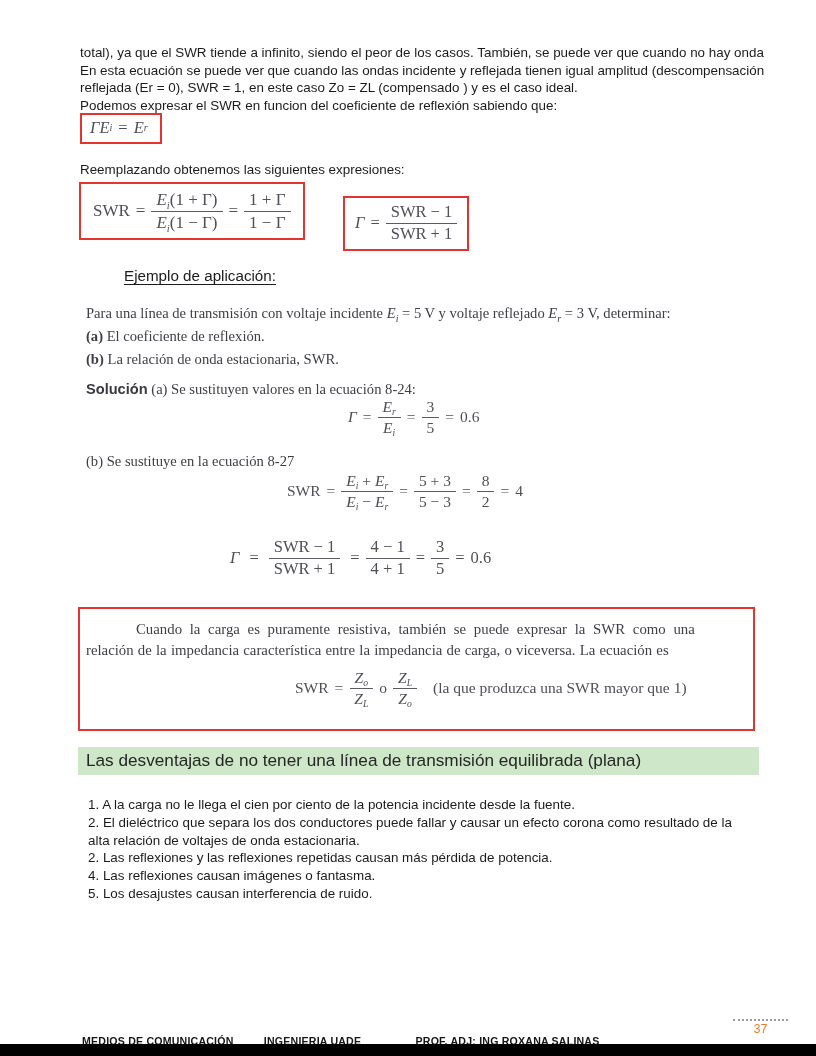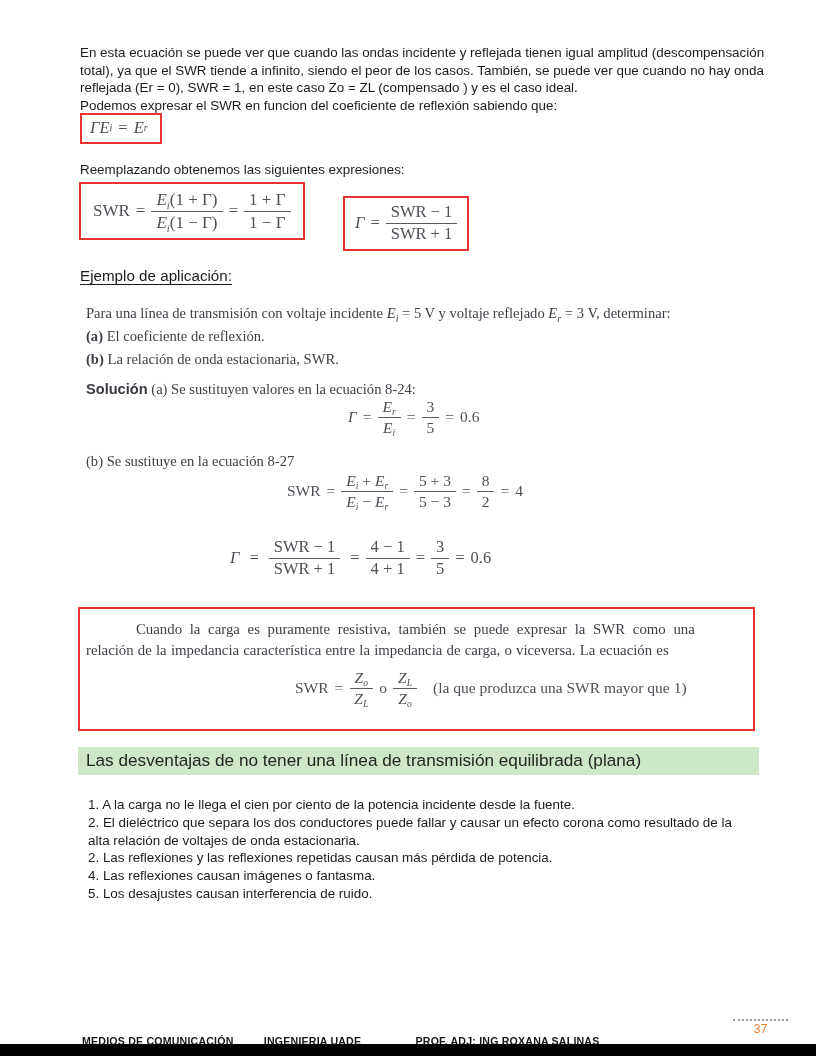--- a/index.html
+++ b/index.html
@@ -56,31 +56,31 @@
   .footer-text{
     font-size:10.6px; font-weight:bold; letter-spacing:0.2px; color:#151515;
     white-space:nowrap;
   }
   .footer-text span{display:inline-block;}
   .pgnum-line{border-top:2px dotted #9a9a9a; width:55px;}
   .pgnum{width:55px; text-align:center; font-size:12.6px; color:#ed7d31;}
   .bottom-bar{position:absolute; left:0; right:0; bottom:0; height:12px; background:#000; z-index:6;}
   .heading-underline{
     font-size:15.2px; color:#1c1c1c;
-    text-decoration:underline; text-underline-offset:3px;
+    text-decoration:underline; text-underline-offset:3px;margin-left:44px;
   }
 </style>
 </head>
 <body>
 
 <div class="page">
 
   <div class="abs sans-par" style="left:80px; top:44px;">
+    <div>total), ya que el SWR tiende a infinito, siendo el peor de los casos. También, se puede ver que cuando no hay onda</div>
     <div>En esta ecuación se puede ver que cuando las ondas incidente y reflejada tienen igual amplitud (descompensación</div>
-    <div>total), ya que el SWR tiende a infinito, siendo el peor de los casos. También, se puede ver que cuando no hay onda</div>
     <div>reflejada (Er = 0), SWR = 1, en este caso  Zo = ZL (compensado ) y es el caso ideal.</div>
     <div>Podemos expresar el SWR en funcion del coeficiente de reflexión sabiendo que:</div>
   </div>
 
   <div class="abs redbox" style="left:80px; top:113px; padding:3px 12px 4px 8px;">
     <span class="eq" style="font-size:16.5px;">
       <i class="tok">ΓE</i>
         <sub>i</sub>
       <span class="gapS"></span>
         <span class="tok">=</span>

